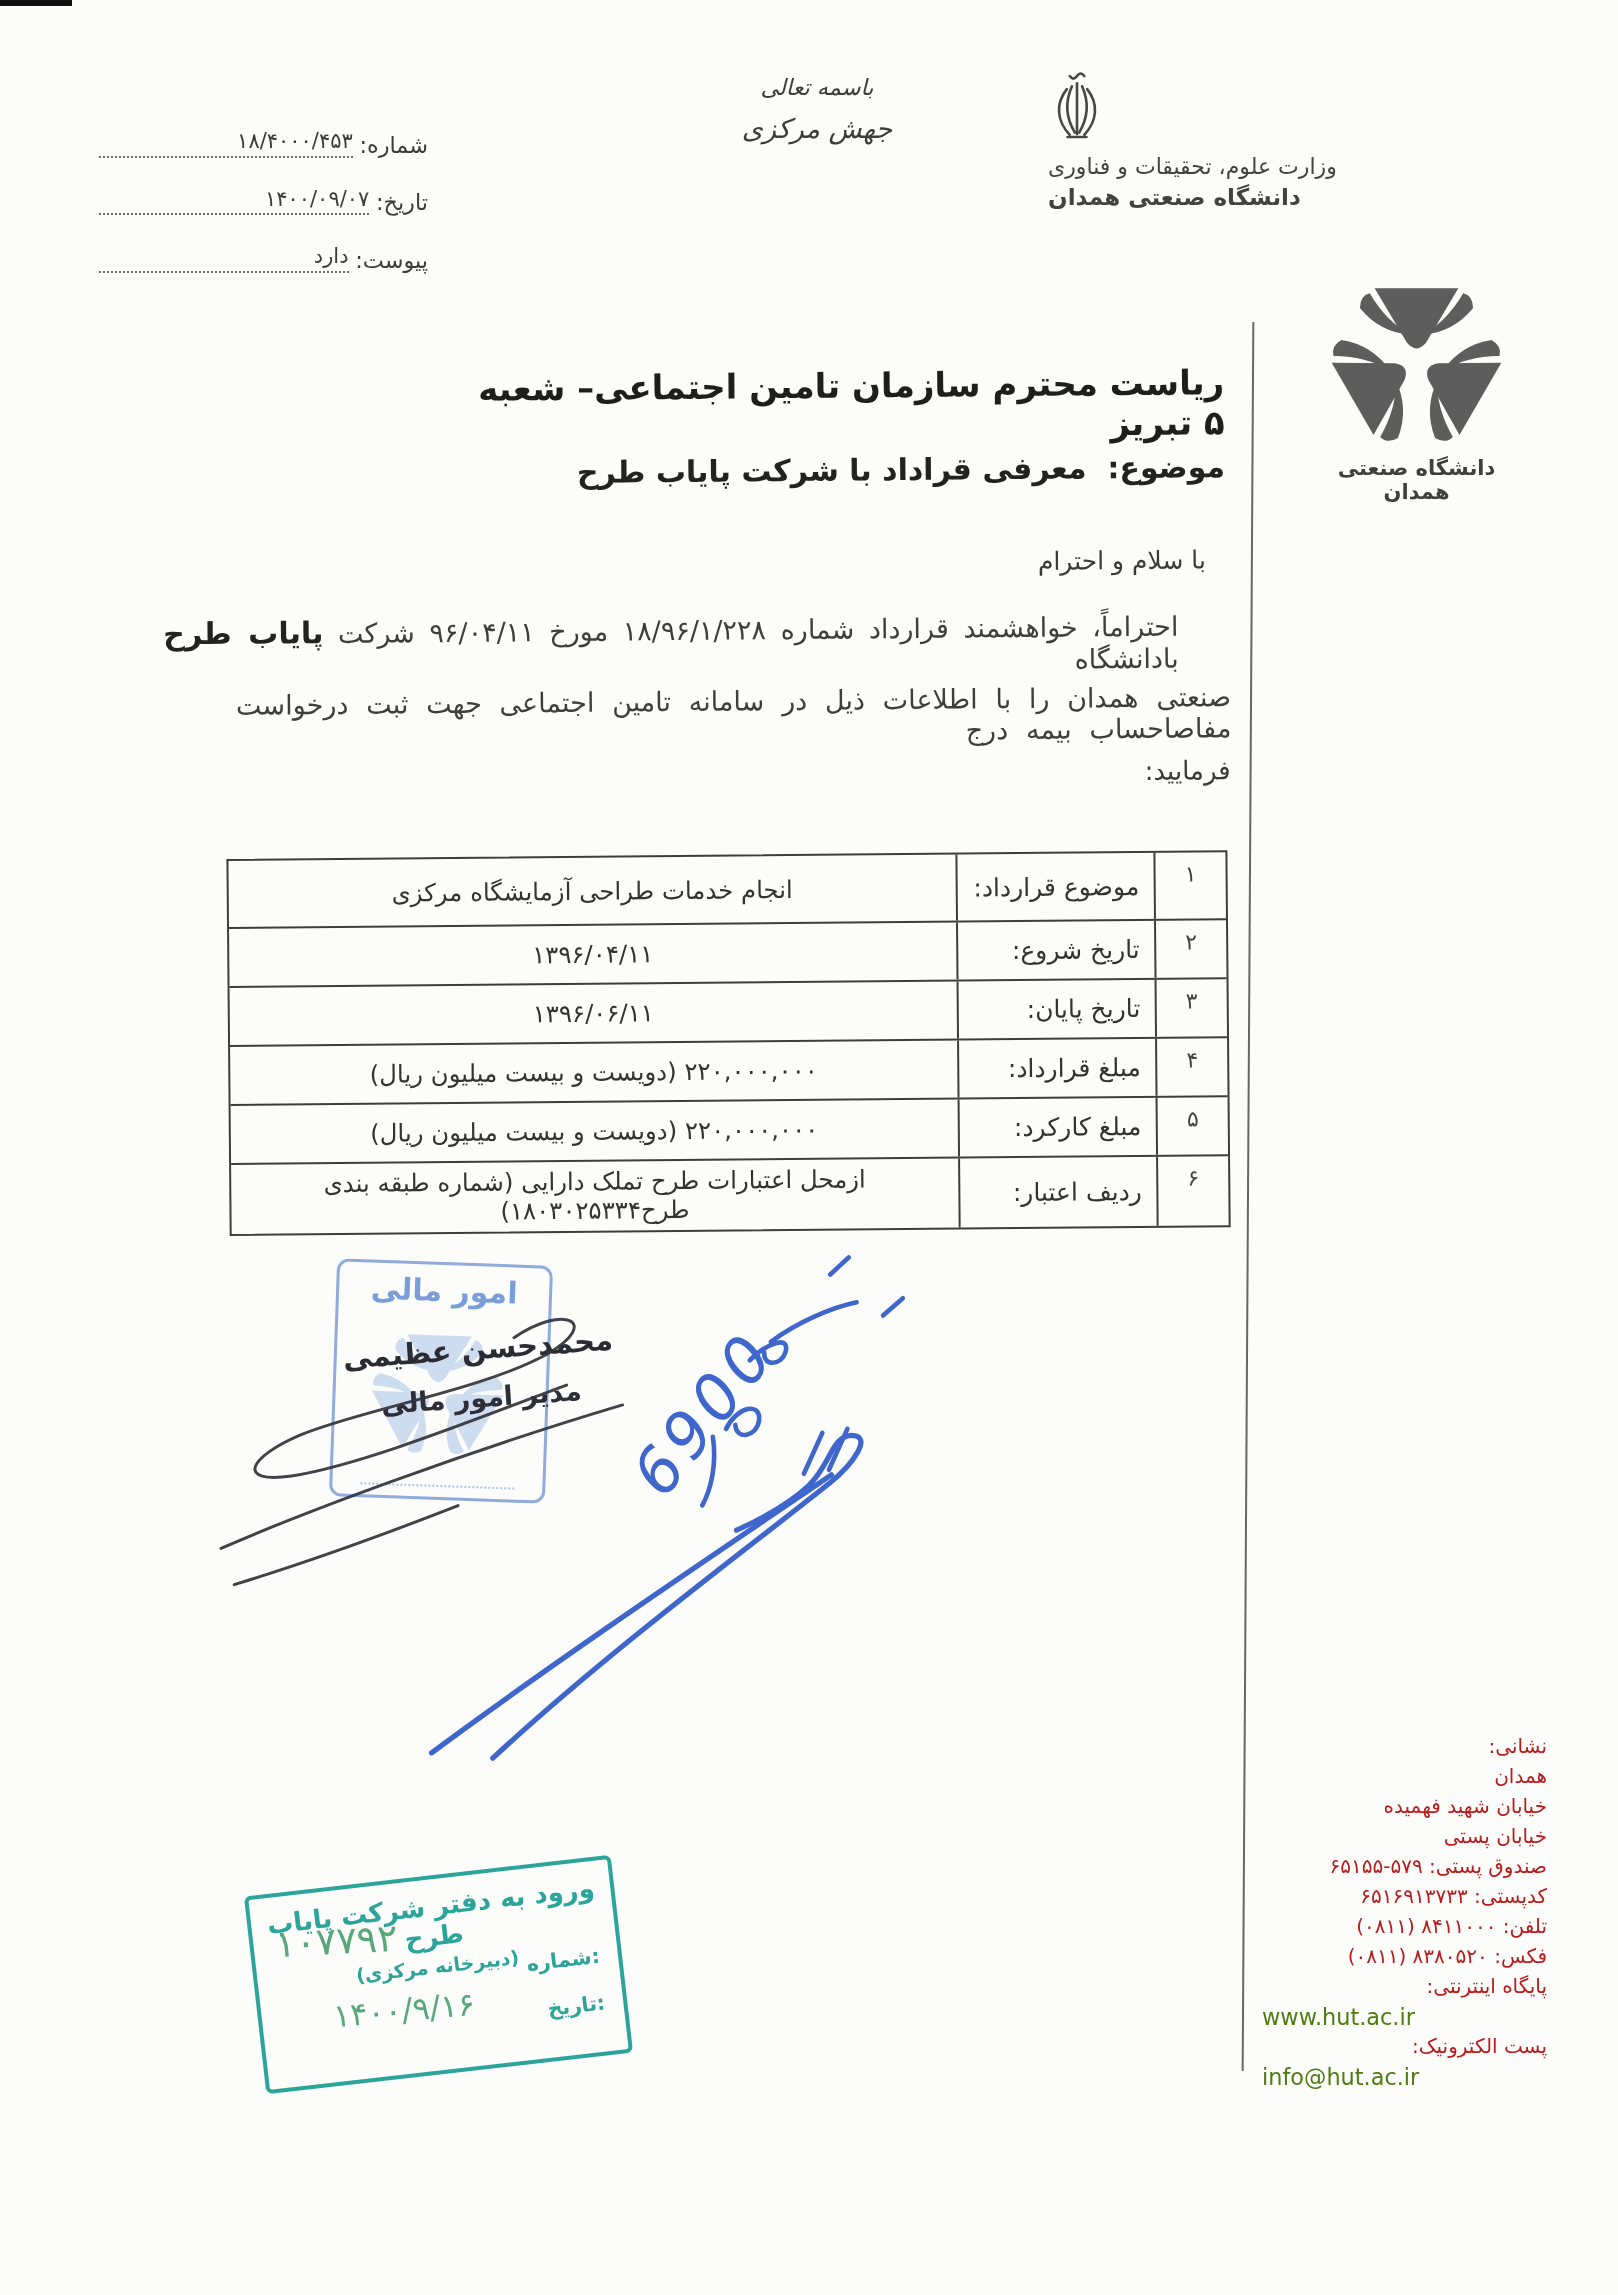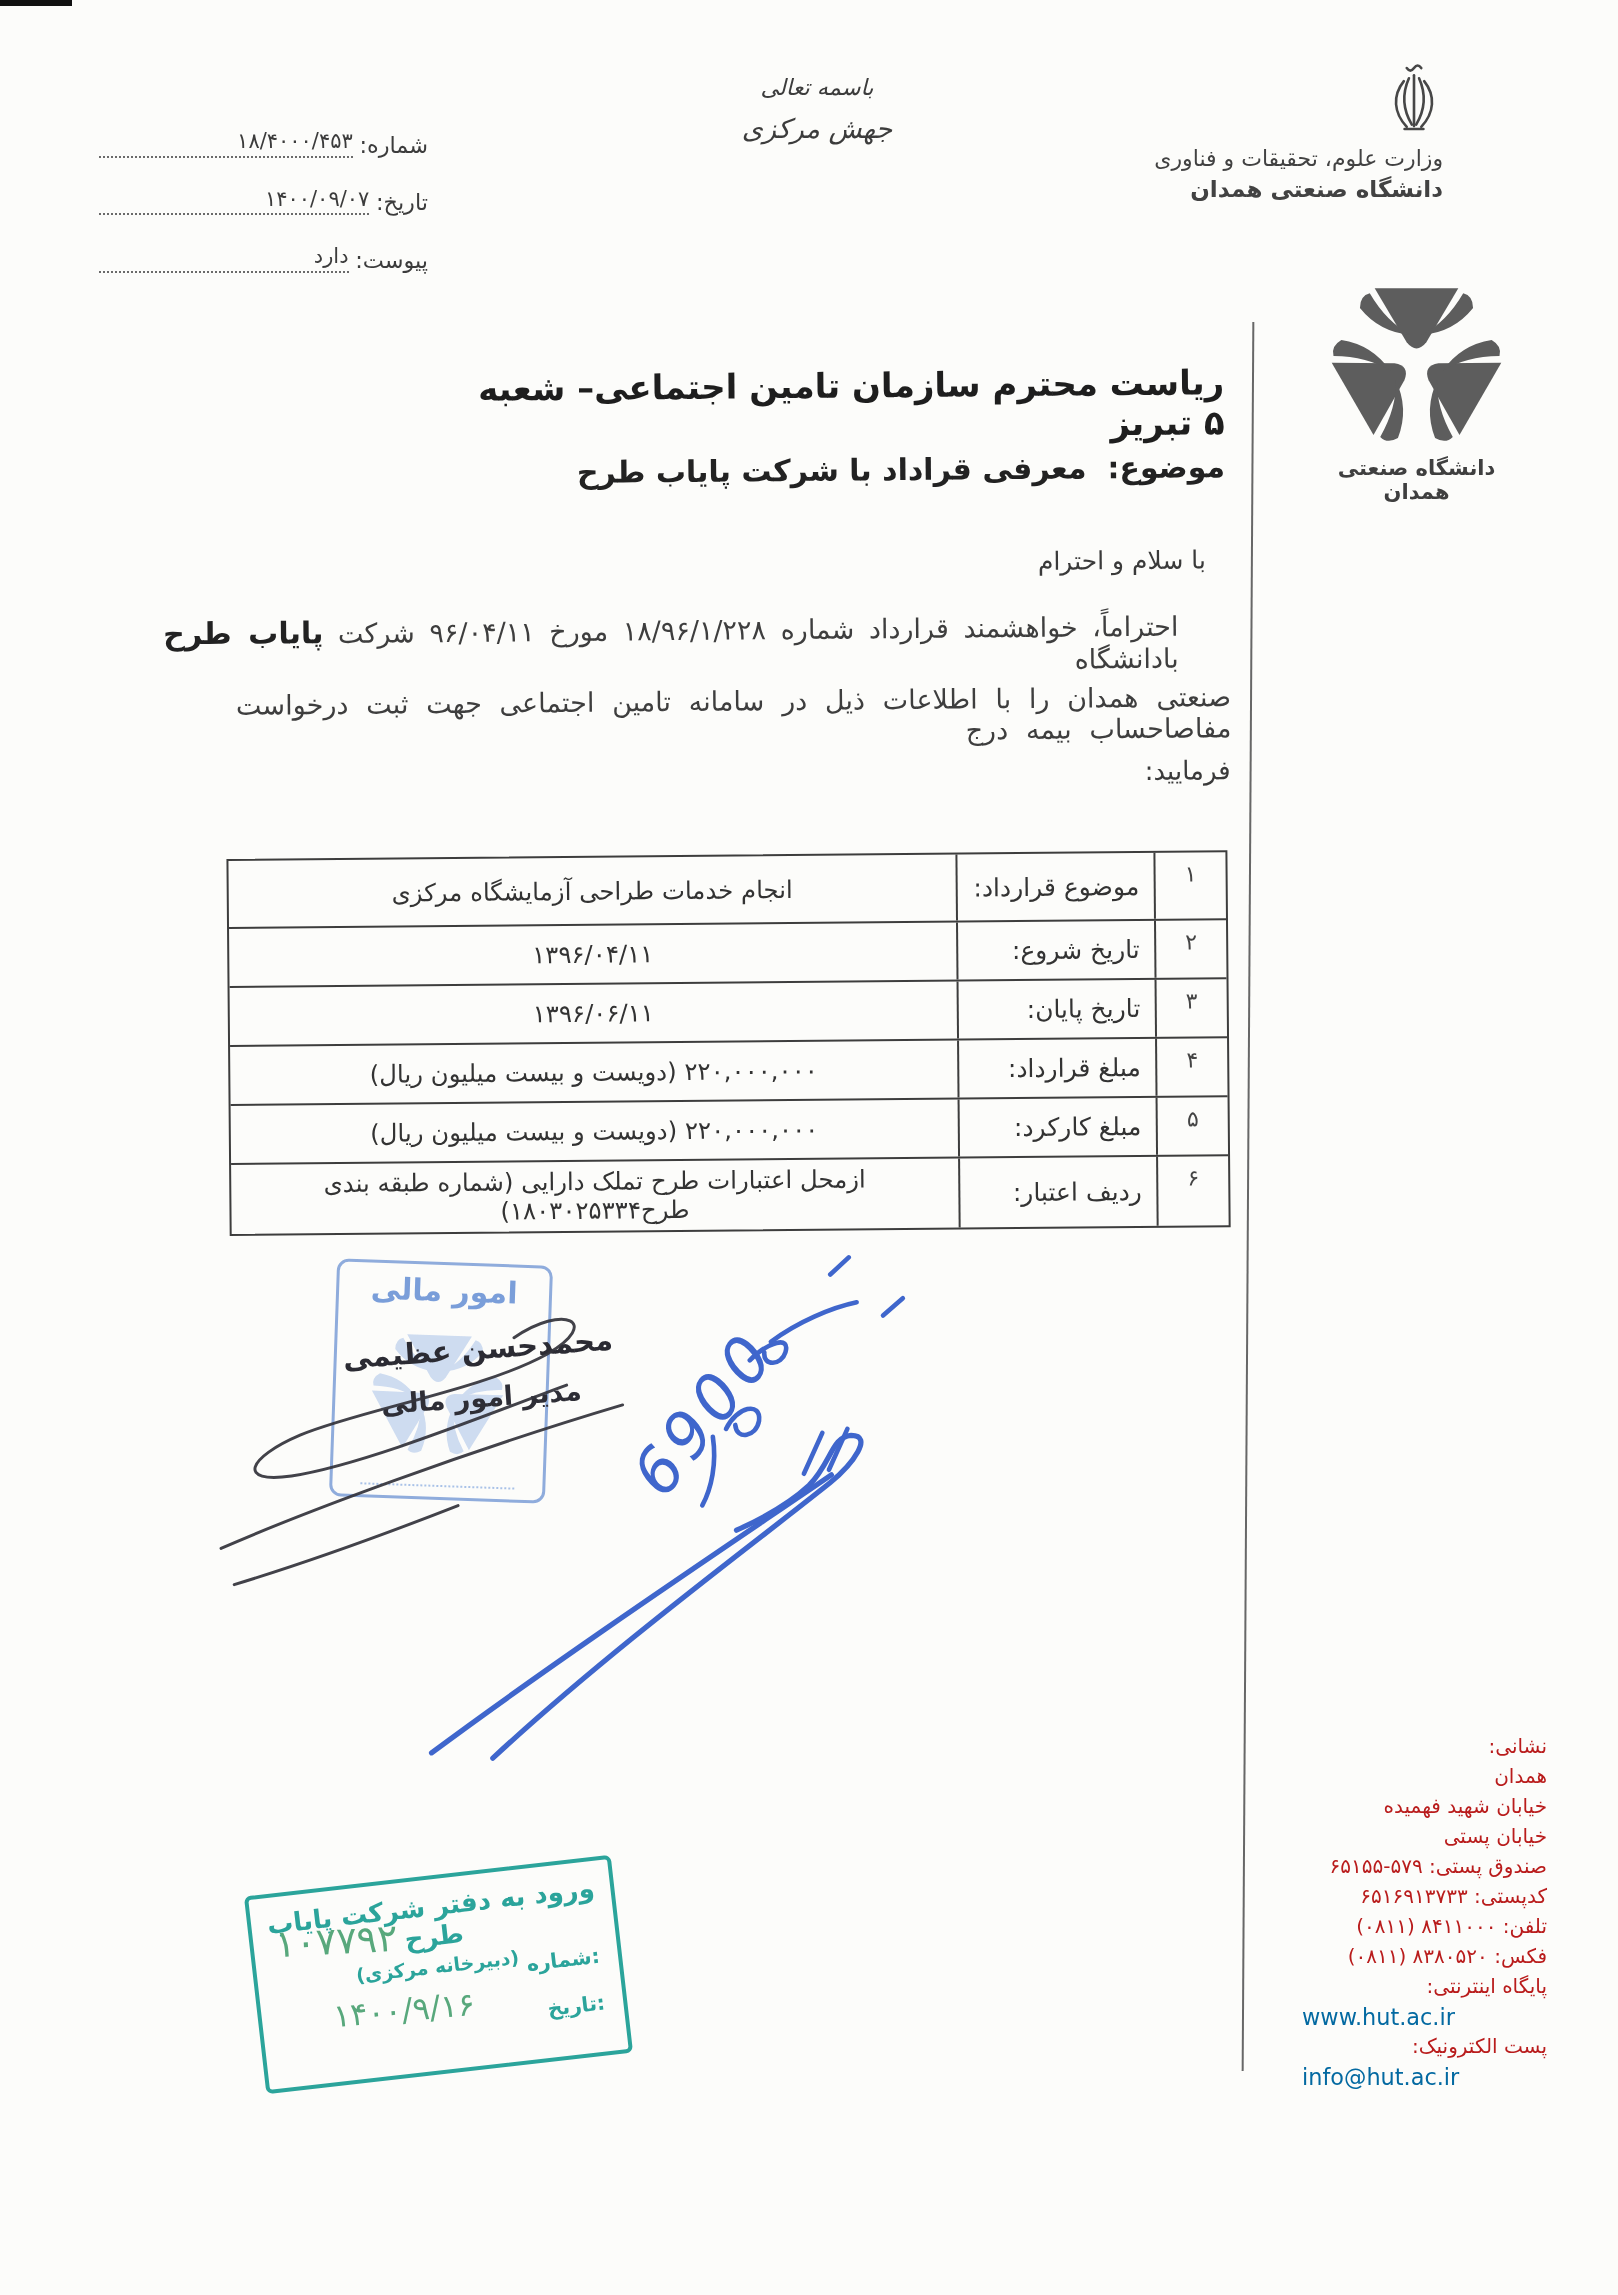--- a/index.html
+++ b/index.html
@@ -15,21 +15,21 @@
   .lh-line{display:flex;align-items:flex-end;margin-bottom:29px;font-size:22.4px;color:#3c3c3c;}
   .lh-label{white-space:nowrap;padding-left:6.6px;}
   .lh-value{flex:1;border-bottom:2px dotted #6a6a6a;padding-bottom:2.6px;font-size:21px;}
 
   
   .bismillah-block{left:695px;top:74px;width:244px;text-align:center;color:#3c3c3c;font-style:italic;}
   .bismillah{font-size:22.4px;}
   .slogan{font-size:27px;margin-top:13px;}
 
   
-  .ministry-block{left:1048px;top:63px;width:395px;text-align:right;color:#424242;}
+  .ministry-block{left:1048px;top:71px;width:395px;text-align:left;color:#424242;}
   .ministry-line{font-size:22px;margin-top:6.6px;direction:rtl;}
   .university-line{font-size:23px;font-weight:bold;margin-top:5.3px;direction:rtl;}
 
   
   .uni-logo{left:1308px;top:271px;width:217px;text-align:center;}
   .uni-logo-caption{font-size:21px;font-weight:bold;color:#3f3f3f;margin-top:1.3px;direction:rtl;}
 
   
   .vrule{left:1247px;top:322px;width:2px;height:1749px;background:#4c4c4c;opacity:.85;transform:rotate(.35deg);}
 
@@ -69,21 +69,21 @@
   
   .entry-stamp{left:254px;top:1875px;width:361px;height:191px;border:4.6px solid #2ba49b;border-radius:6.6px;transform:rotate(-6.5deg);color:#2ba49b;}
   .es-l1{font-size:26px;font-weight:bold;text-align:center;margin-top:12px;direction:rtl;}
   .es-l2{font-size:19px;text-align:center;margin-top:4px;direction:rtl;font-weight:bold;}
   .es-num-label{position:absolute;right:18.4px;top:83px;font-size:20.4px;font-weight:bold;}
   .es-date-label{position:absolute;right:18.4px;top:130px;font-size:20.4px;font-weight:bold;}
 
   
   .contact{left:1262px;top:1734px;width:285px;}
   .c-line{height:30px;font-size:20px;direction:rtl;text-align:right;color:#b91c1c;white-space:nowrap;}
-  .c-line.latin{direction:ltr;text-align:left;font-size:22.4px;color:#0369a1;margin-left:40px;}
+  .c-line.latin{direction:ltr;text-align:left;font-size:22.4px;color:#4d7c0f;}
 </style>
 </head>
 <body>
 
 <div class="page">
 
   <div class="abs scan-edge"></div>
 
   <div class="abs lh-left">
     <div class="lh-line">

